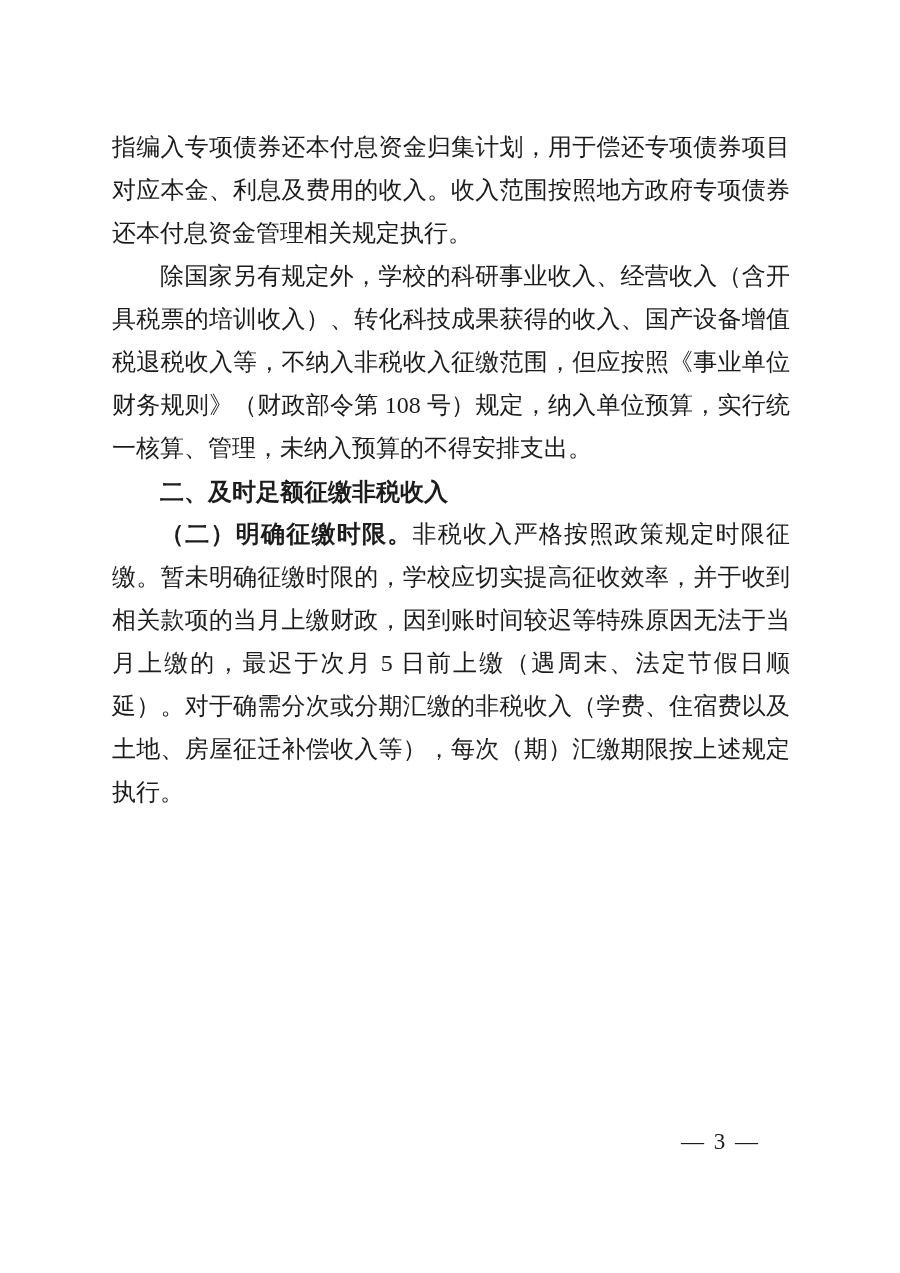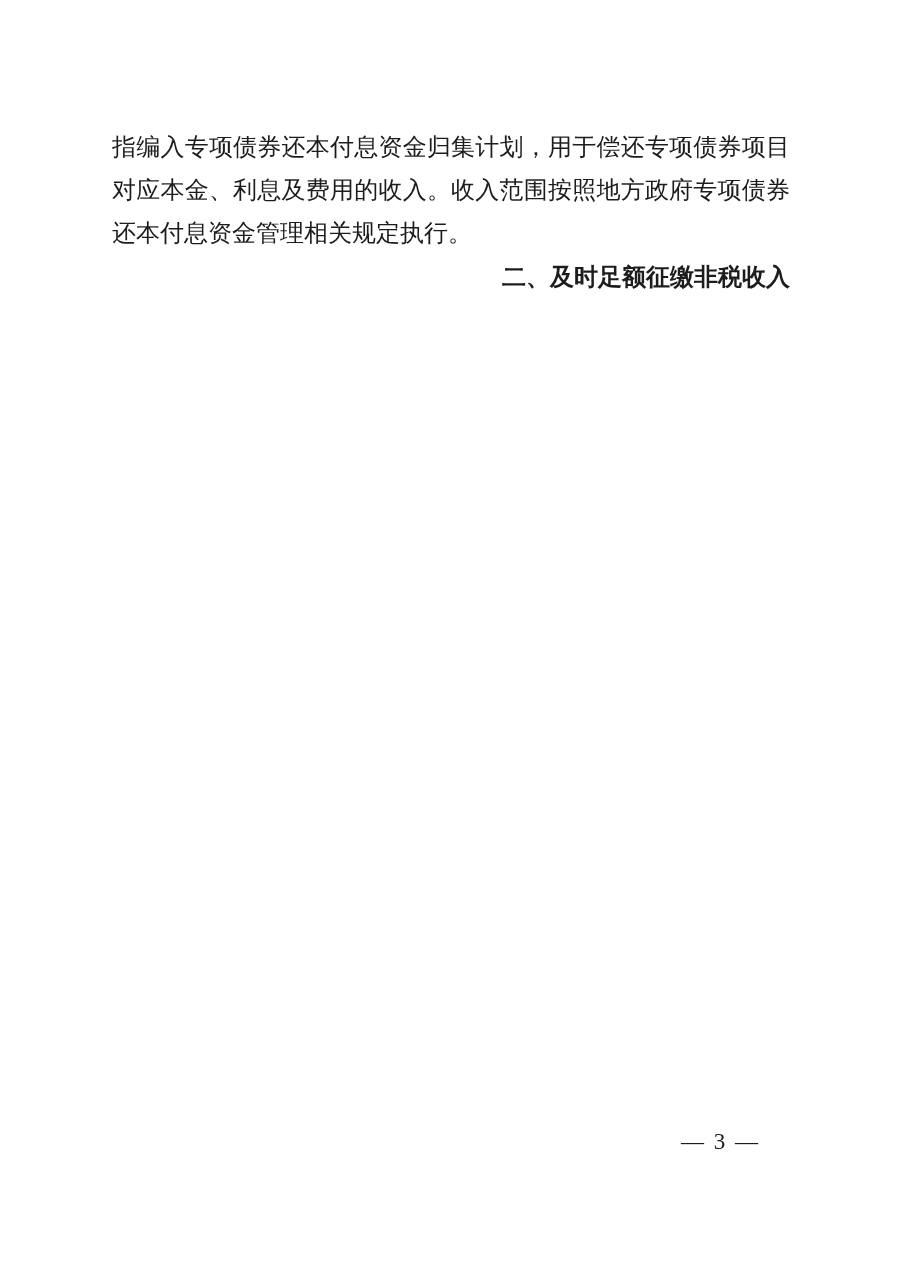--- a/index.html
+++ b/index.html
@@ -30,21 +30,21 @@
     margin: 0;
     padding: 0;
   }
   .indent {
     text-indent: 48px;
   }
   .section-heading {
     font-weight: bold;
     font-family: "Liberation Sans", "DejaVu Sans", sans-serif;
     text-indent: 48px;
-    text-align: right;
+    text-align: left;
   }
   .item-lead {
     font-weight: bold;
   }
   .page-number {
     position: absolute;
     right: 140px;
     top: 1120px;
     font-size: 23px;
     line-height: 43px;
@@ -53,22 +53,24 @@
   }
 </style>
 </head>
 <body>
 
 <div class="page">
   <div class="content">
 
     <p>指编入专项债券还本付息资金归集计划，用于偿还专项债券项目对应本金、利息及费用的收入。收入范围按照地方政府专项债券还本付息资金管理相关规定执行。</p>
 
+    <p class="indent">除国家另有规定外，学校的科研事业收入、经营收入（含开具税票的培训收入）、转化科技成果获得的收入、国产设备增值税退税收入等，不纳入非税收入征缴范围，但应按照《事业单位财务规则》（财政部令第 108 号）规定，纳入单位预算，实行统一核算、管理，未纳入预算的不得安排支出。</p>
 
     <p class="section-heading">二、及时足额征缴非税收入</p>
 
 
+    <p class="indent"><span class="item-lead">（二）明确征缴时限。</span><span>非税收入严格按照政策规定时限征缴。暂未明确征缴时限的，学校应切实提高征收效率，并于收到相关款项的当月上缴财政，因到账时间较迟等特殊原因无法于当月上缴的，最迟于次月 5 日前上缴（遇周末、法定节假日顺延）。对于确需分次或分期汇缴的非税收入（学费、住宿费以及土地、房屋征迁补偿收入等），每次（期）汇缴期限按上述规定执行。</span></p>
 
 
   </div>
 
   <div class="page-number">— 3 —</div>
 </div>
 
 </body></html>

